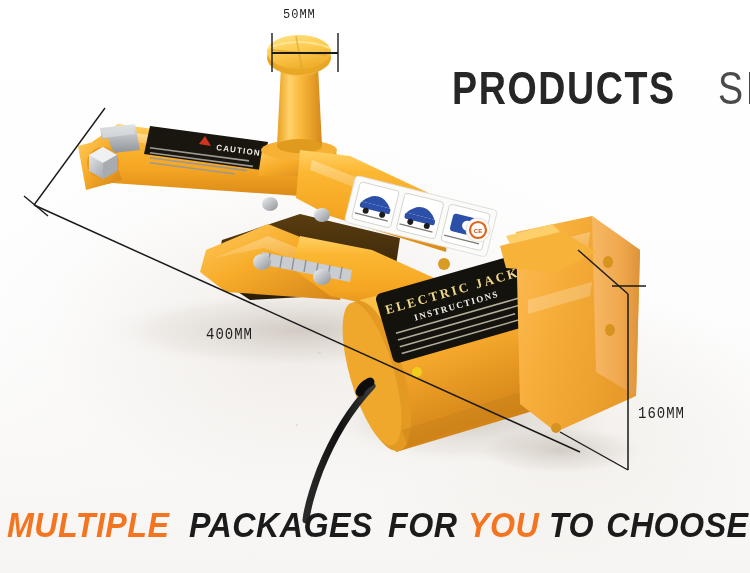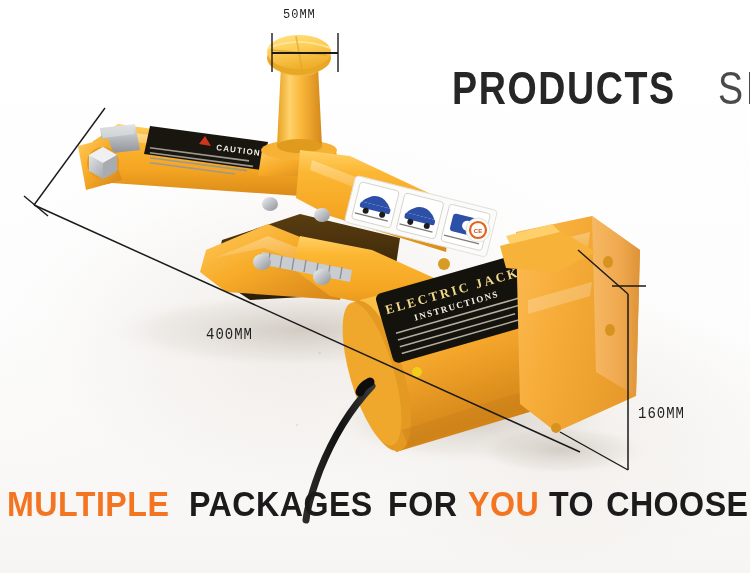--- a/index.html
+++ b/index.html
@@ -19,21 +19,21 @@
   .headline{position:absolute;left:452px;top:64px;white-space:nowrap;
     line-height:1;letter-spacing:1px;}
   .headline .hl-bold{font-family:"Liberation Sans Narrow","Liberation Sans",sans-serif;
     font-weight:700;font-size:47px;color:#262626;
     transform:scaleX(.80);transform-origin:left center;display:inline-block;letter-spacing:2px;}
   .headline .hl-light{font-family:"Liberation Sans Narrow","Liberation Sans",sans-serif;
     font-weight:300;font-size:47px;color:#4a4a4a;
     transform:scaleX(.80);transform-origin:left center;display:inline-block;letter-spacing:3px;margin-left:-14px;}
 
   
-  .banner{position:absolute;left:0;top:484px;width:730px;text-align:center;white-space:nowrap;}
+  .banner{position:absolute;left:0;top:505px;width:730px;text-align:center;white-space:nowrap;font-style:italic;}
   .banner span{font-family:"Liberation Sans Narrow","Liberation Sans",sans-serif;
     font-weight:700;font-size:35px;letter-spacing:.5px;display:inline-block;
     transform:scaleX(.92);transform-origin:center;}
   .bk{color:#1b1b1b;}
   .or{color:#f47521;}
 
   
   .dim{position:absolute;color:#1f1f1f;font-family:"Liberation Mono","DejaVu Sans Mono",monospace;
     font-size:13px;letter-spacing:1px;white-space:nowrap;transform:scaleY(1.12);}
   #dim-50{left:283px;top:8px;font-size:12px;}

